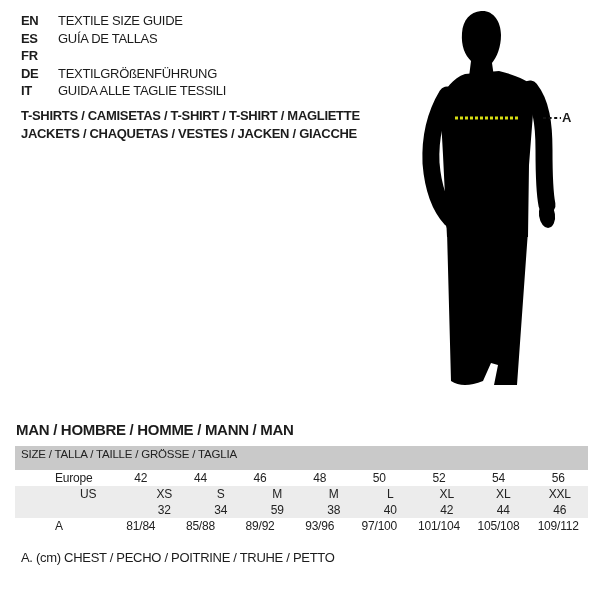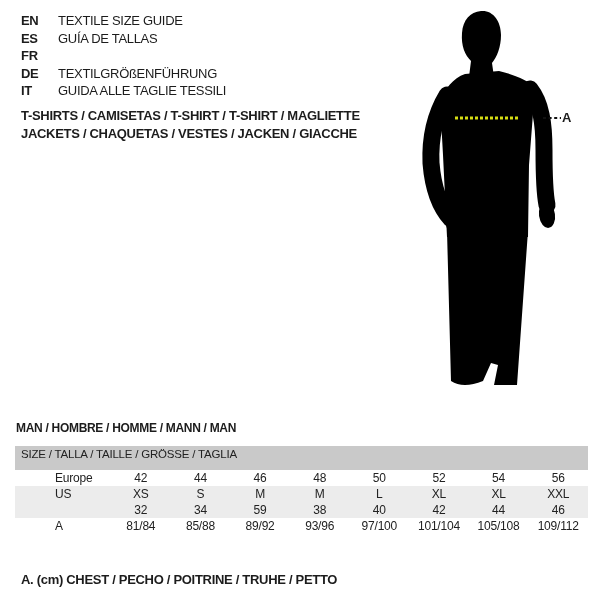--- a/index.html
+++ b/index.html
@@ -30,35 +30,35 @@
   .figure-wrap{position:absolute;left:395px;top:5px;width:185px;height:390px;}
   .sil{fill:var(--silhouette);}
   .sil-stroke{fill:none;stroke:var(--silhouette);stroke-width:17;stroke-linecap:round;}
   .measure-yellow{stroke:var(--accent);stroke-width:3;stroke-dasharray:3 2;}
   .measure-black{stroke:#111;stroke-width:2;stroke-dasharray:3 2.6;}
   .measure-letter{
     position:absolute;left:562px;top:110px;font-size:13px;font-weight:bold;letter-spacing:-0.3px;
   }
 
   
-  .gender-label{position:absolute;left:16px;top:421px;font-size:12px;font-weight:bold;letter-spacing:-0.3px;}
+  .gender-label{position:absolute;left:16px;top:421px;font-size:15px;font-weight:bold;letter-spacing:-0.3px;}
 
   
   .size-table{position:absolute;left:15px;top:446px;width:573px;}
   .size-table-header{
     height:24px;line-height:16px;background:var(--table-header-bg);
     font-size:11.5px;letter-spacing:-0.2px;color:#222;padding-left:6px;white-space:nowrap;
   }
   .trow{display:flex;height:16px;align-items:center;font-size:12px;letter-spacing:-0.2px;color:#222;}
-  .trow.shaded{background:var(--row-shaded);}
+  .trow.shaded{background:var(--row-shaded);padding-left:25px;}
   .rlabel{width:62px;padding-left:6px;margin-left:34px;}
   .cell{flex:1;text-align:center;}
 
   
-  .footer-note{position:absolute;left:21px;top:572px;font-size:13px;font-weight:bold;letter-spacing:-0.3px;}
+  .footer-note{position:absolute;left:21px;top:550px;font-size:13px;font-weight:normal;letter-spacing:-0.3px;}
 </style>
 </head>
 <body>
 
 <div class="canvas">
 
   <div class="lang-block">
     <div class="lang-row">
       <span class="lang-code">EN</span>
       <span class="lang-label">TEXTILE SIZE GUIDE</span>

